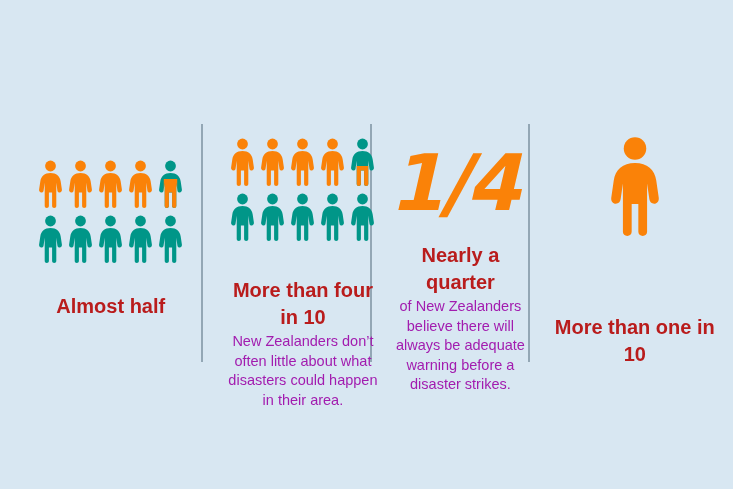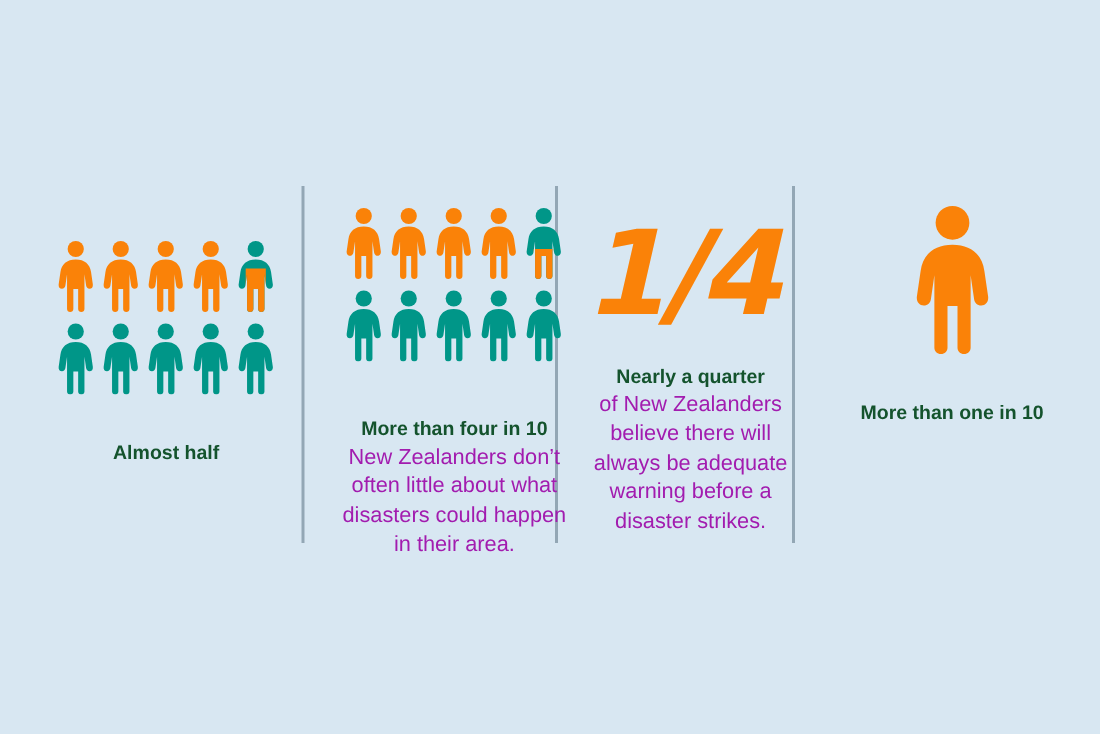--- a/index.html
+++ b/index.html
@@ -37,21 +37,21 @@
     box-sizing: border-box;
     height: 489px;
     display: flex;
     flex-direction: column;
     align-items: center;
   }
 
   .panel-1 { width: 230px; padding-top: 138px; margin-top: 22px; }
   .panel-2 { width: 169px; padding-top: 138px; }
   .panel-3 { width: 158px; padding-top: 138px; }
-  .panel-4 { width: 204px; padding-top: 130px; }
+  .panel-4 { width: 204px; padding-top: 130px; gap: 48px; }
 
   .divider {
     position: absolute;
     width: 2px;
     background: #93a7b5;
     top: 124px;
     height: 238px;
   }
   .divider-1 { left: 201px; }
   .divider-2 { left: 370px; }
@@ -100,23 +100,23 @@
     margin-top: 0;
   }
   .caption-1 { width: 160px; padding-top: 30px; }
   .caption-2 { width: 152px; padding-top: 36px; }
   .caption-3 { width: 148px; padding-top: 20px; }
   .caption-4 { width: 166px; padding-top: 30px; }
 
   .caption-head {
     display: block;
     font-weight: bold;
-    font-size: 13px;
+    font-size: 20px;
     line-height: 1.35;
-    color: #14532d;
+    color: #b91c1c;
     margin-bottom: 1px;
   }
   .caption-body {
     display: block;
     font-size: 14.5px;
     line-height: 1.35;
     color: #a21caf;
   }
 </style>
 </head>

